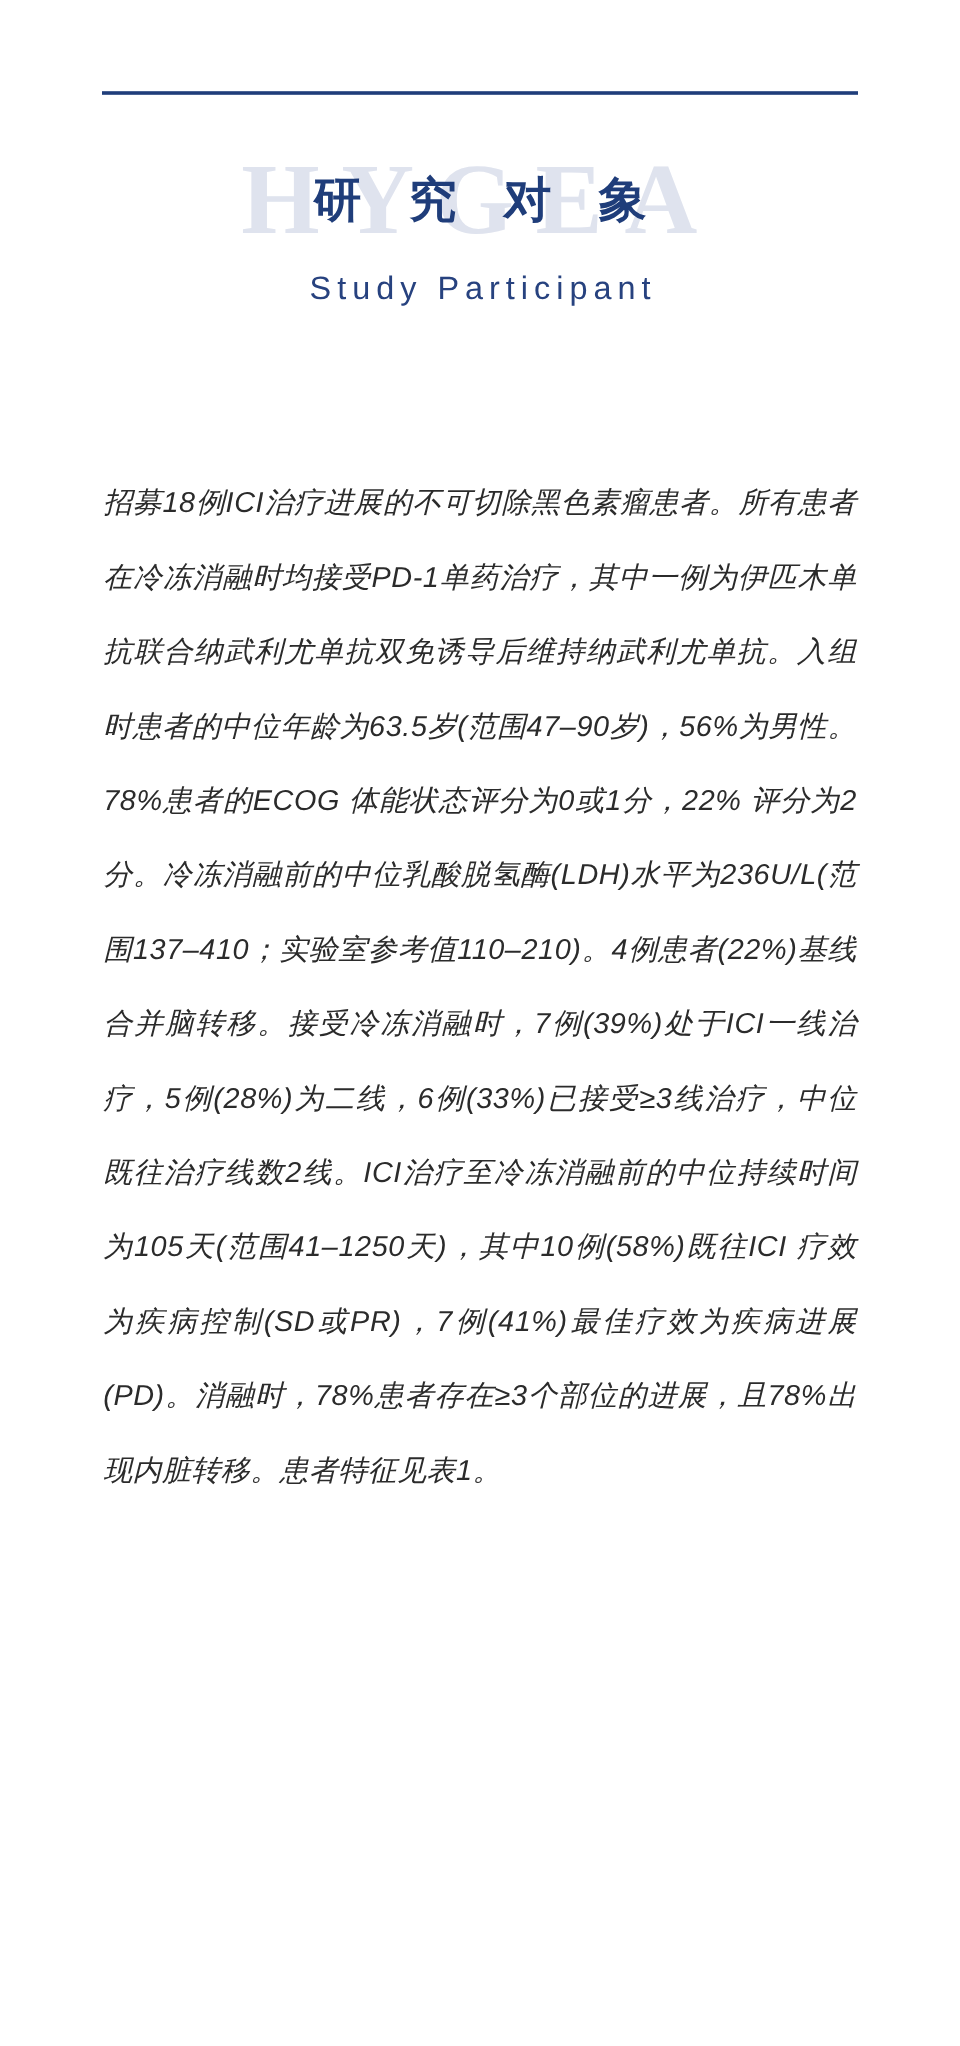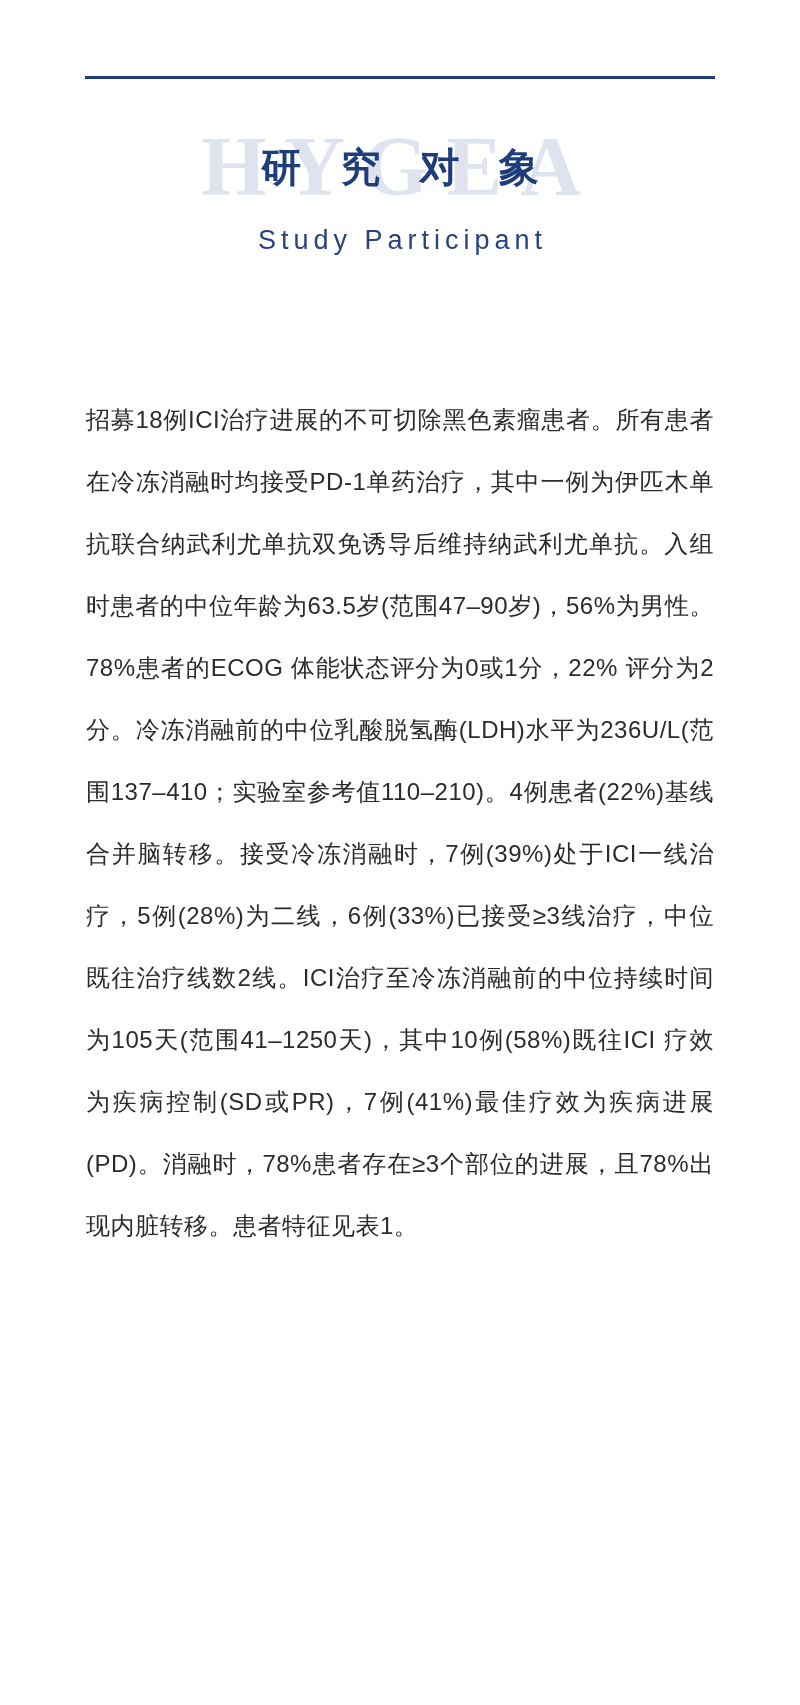--- a/index.html
+++ b/index.html
@@ -76,20 +76,21 @@
     letter-spacing: 5px;
     text-indent: 5px;
     color: #27427f;
     line-height: 30px;
   }
 
   
   .body-wrap {
     margin: 112px auto 0 auto;
     width: 628px;
+    font-style: italic;
   }
   .paragraph {
     font-size: 24px;
     line-height: 62px;
     color: #2b2b2b;
     text-align: justify;
     text-justify: inter-ideograph;
     letter-spacing: 0.5px;
     font-family: "Liberation Sans", "DejaVu Sans", sans-serif;
   }

